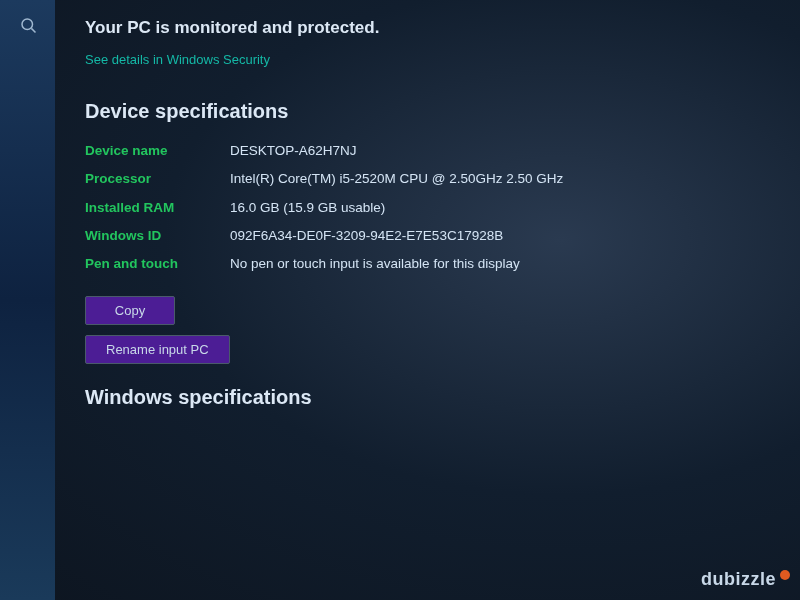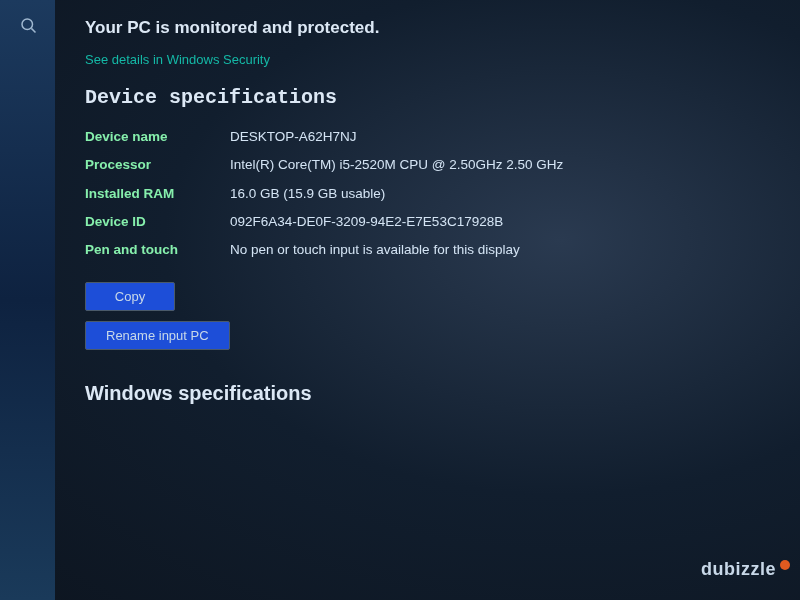--- a/index.html
+++ b/index.html
@@ -73,80 +73,79 @@
       color: #14b8a6;
       font-size: 13px;
       text-decoration: none;
       cursor: pointer;
     }
 
     .section-title {
       font-size: 20px;
       font-weight: 600;
       color: #dce8f5;
-      margin: 18px 0 14px 0;
-      font-family: Liberation Mono, monospace;
+      margin: 32px 0 14px 0;
     }
 
     .specs-table {
       width: 100%;
       border-collapse: collapse;
     }
 
     .specs-table tr td {
       padding: 4px 0;
       vertical-align: top;
       font-size: 13.5px;
       line-height: 1.5;
     }
 
     .specs-table tr td:first-child {
       font-weight: 700;
-      color: #86efac;
+      color: #22c55e;
       width: 145px;
       padding-right: 15px;
       white-space: nowrap;
     }
 
     .specs-table tr td:last-child {
       color: #d4e4f4;
       font-weight: 400;
       margin-left: 41px;
     }
 
     .button-row {
       margin-top: 18px;
       display: flex;
       flex-direction: column;
       gap: 10px;
       align-items: flex-start;
     }
 
     .btn {
-      background: #1d4ed8;
+      background: #4c1d95;
       color: #c8d8e8;
       border: 1px solid #4a5a6a;
       padding: 6px 20px;
       font-size: 13px;
       cursor: pointer;
       border-radius: 2px;
       min-width: 90px;
       text-align: center;
     }
 
     .windows-section-title {
       font-size: 20px;
       font-weight: 600;
       color: #dce8f5;
-      margin-top: 32px;
+      margin-top: 22px;
     }
 
     .dubizzle-watermark {
       position: absolute;
-      bottom: 20px;
+      bottom: 10px;
       right: 10px;
       z-index: 10;
       display: flex;
       align-items: center;
       gap: 4px;
     }
 
     .dubizzle-text {
       color: #c8d8e8;
       font-size: 18px;
@@ -194,21 +193,21 @@
         </tr>
         <tr>
           <td>Processor</td>
           <td>Intel(R) Core(TM) i5-2520M CPU @ 2.50GHz   2.50 GHz</td>
         </tr>
         <tr>
           <td>Installed RAM</td>
           <td>16.0 GB (15.9 GB usable)</td>
         </tr>
         <tr>
-          <td>Device ID</td>
+          <td>Windows ID</td>
           <td>092F6A34-DE0F-3209-94E2-E7E53C17928B</td>
         </tr>
         <tr>
           <td>Pen and touch</td>
           <td>No pen or touch input is available for this display</td>
         </tr>
       </tbody>
   </table>
 
   <div class="button-row">

